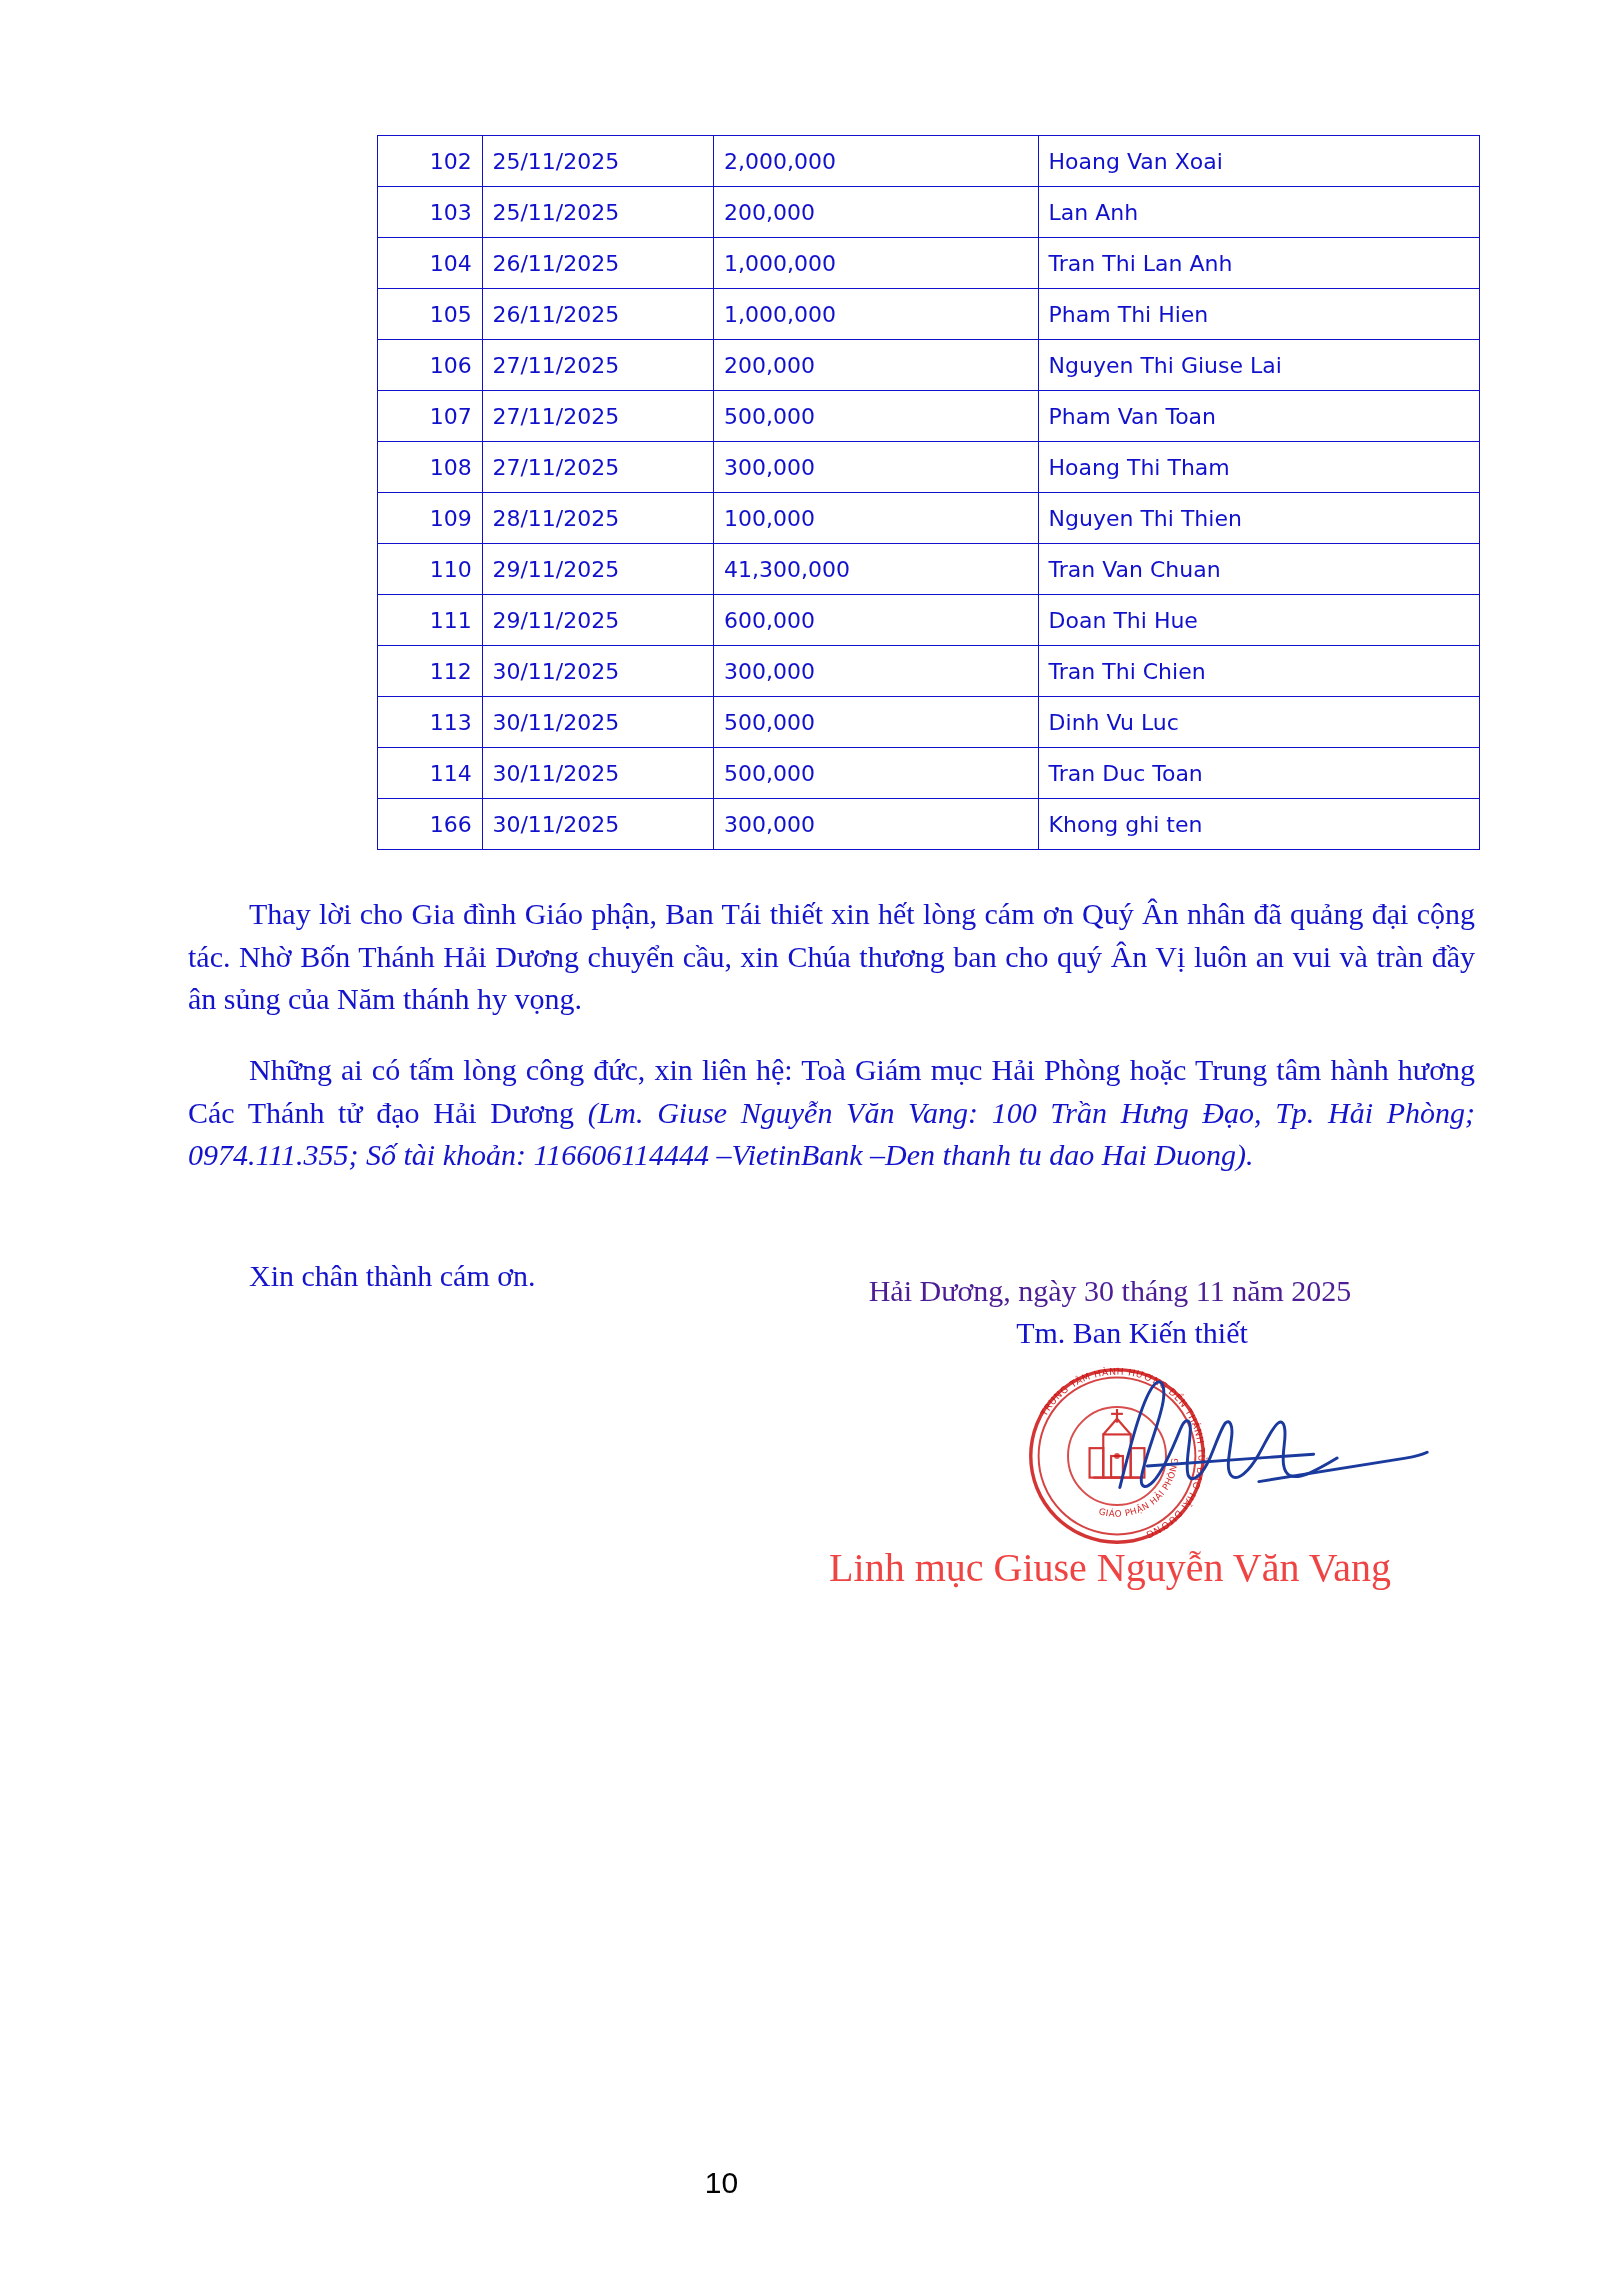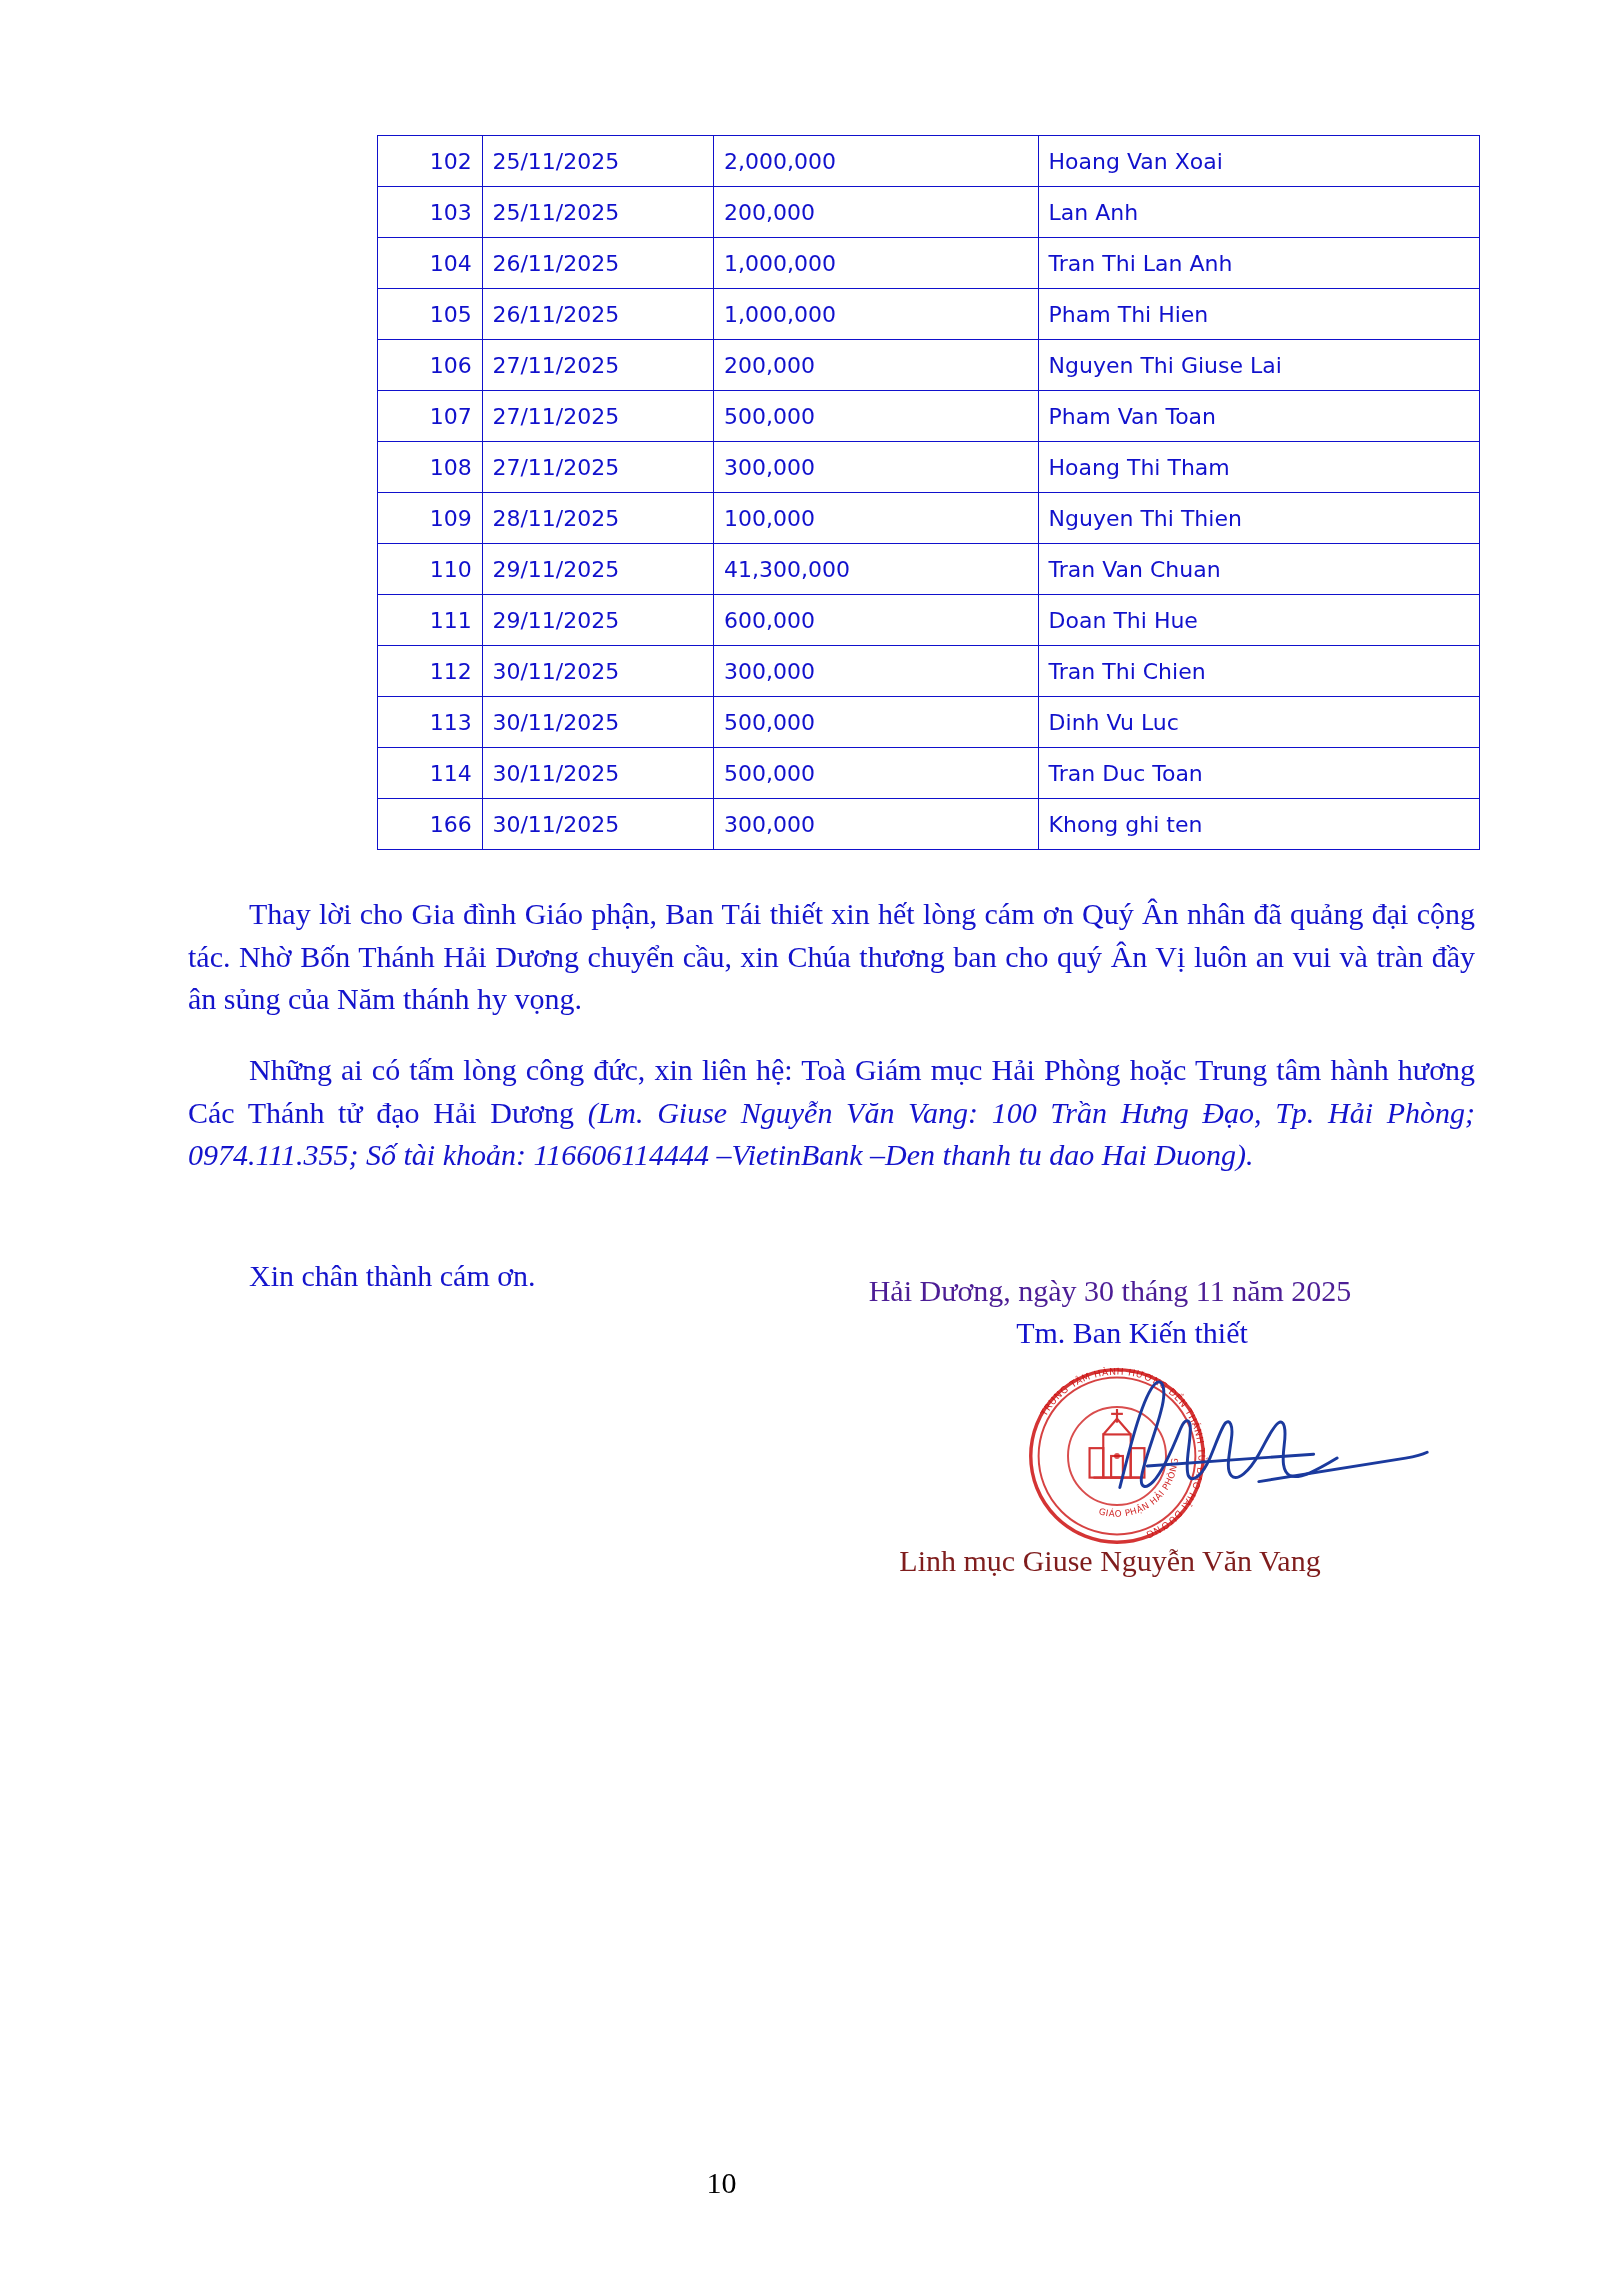--- a/index.html
+++ b/index.html
@@ -109,23 +109,23 @@
     font-size: 30px;
     font-family: "Liberation Serif", serif;
     color: #1414cc;
   }
   .sign-name {
     position: absolute;
     left: 745px;
     top: 1544px;
     width: 730px;
     text-align: center;
-    font-size: 30px;
-    font-family: "Liberation Serif", serif;
-    color: #7f1d1d;
+    font-size: 40px;
+    font-family: "Liberation Serif", serif;
+    color: #ef4444;
   }
   
   .stamp {
     position: absolute;
     left: 1019px;
     top: 1358px;
     width: 196px;
     height: 196px;
   }
   .stamp svg {
@@ -140,21 +140,21 @@
     height: 137px;
   }
   
   .page-number {
     position: absolute;
     left: 0;
     top: 2166px;
     width: 1443px;
     text-align: center;
     font-size: 30px;
-    font-family: Liberation Serif, serif;
+    font-family: Liberation Sans, sans-serif;
     color: #000000;
   }
 </style>
 </head>
 <body>
 
 <div class="page">
 
   <table class="donation-table">
     <tbody>

